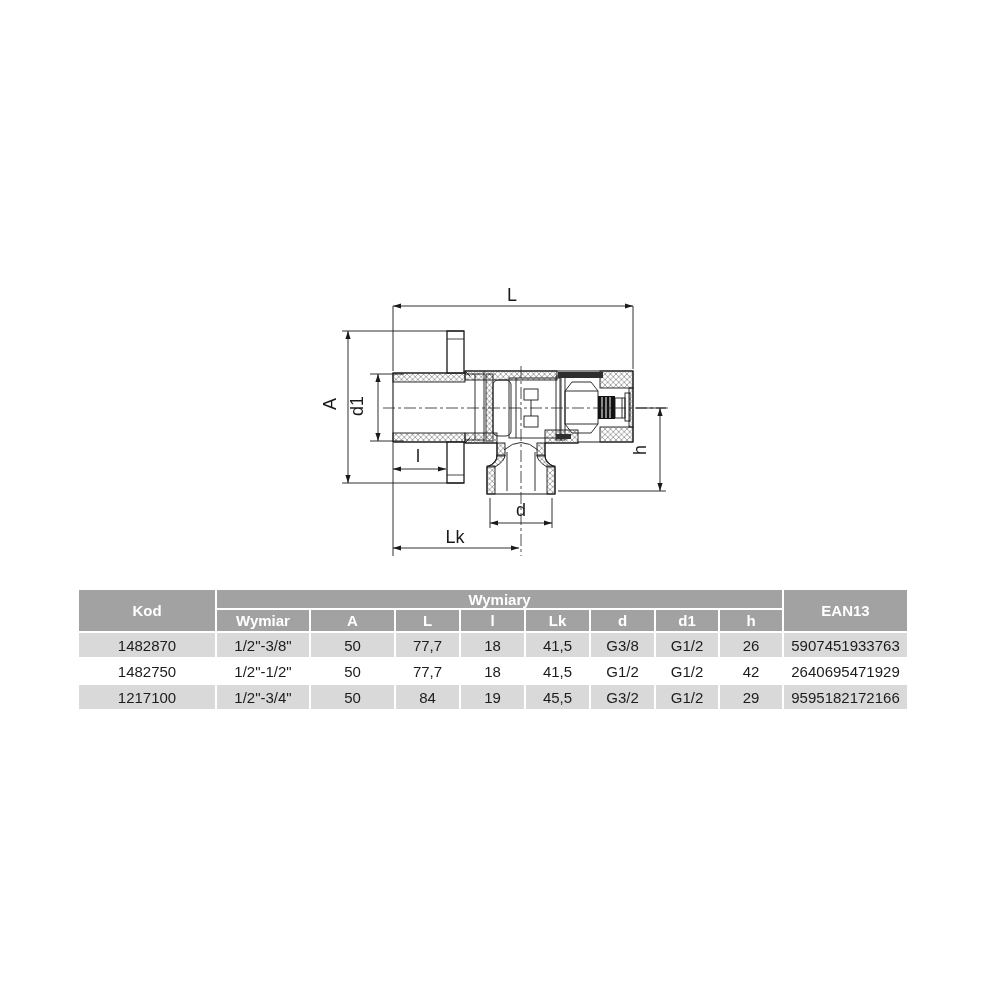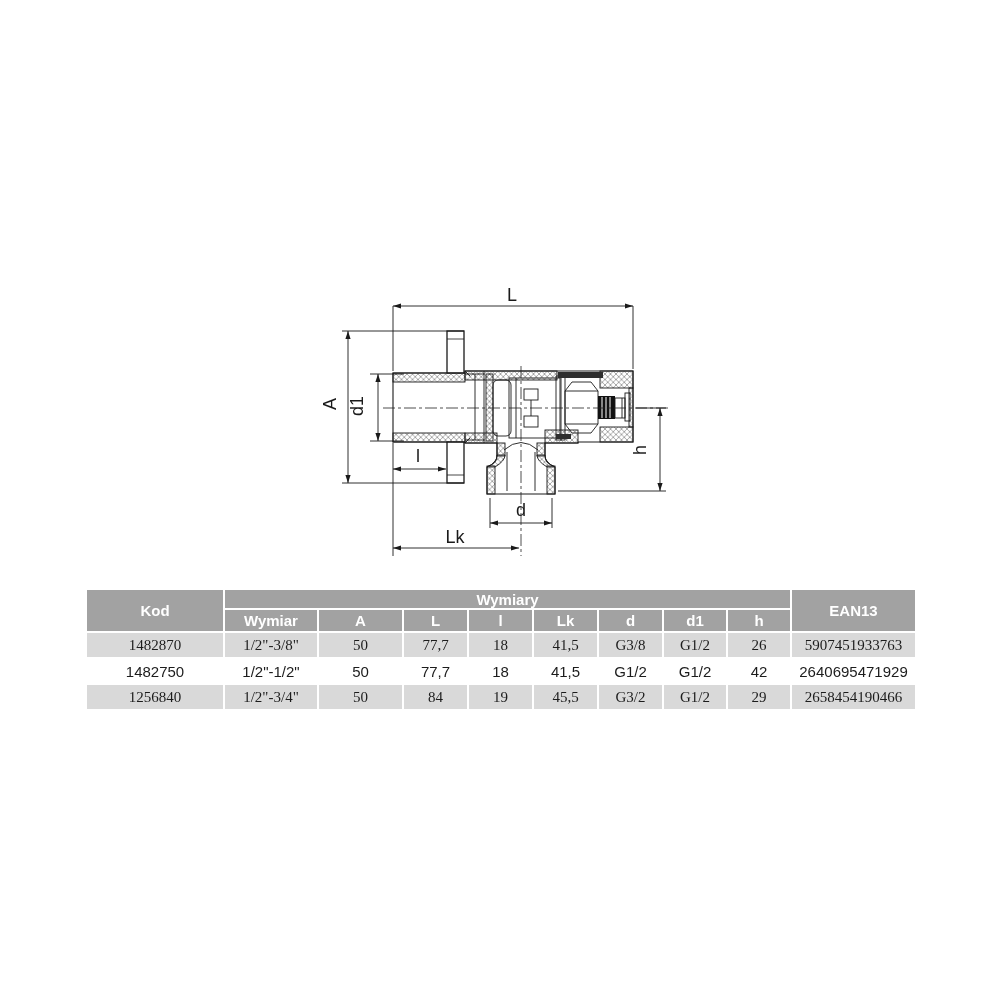--- a/index.html
+++ b/index.html
@@ -13,39 +13,39 @@
   
   svg.drawing{position:absolute;left:320px;top:280px;}
   svg.drawing text{
     font-family:"Liberation Sans", sans-serif;
     font-size:18px;
     fill:var(--line,#1a1a1a);
   }
 
   
   table.spec-table{
-    position:absolute;left:85px;top:588px;width:830px;
+    position:absolute;left:77px;top:588px;width:830px;
     border-collapse:collapse;table-layout:fixed;
   }
   table.spec-table th, table.spec-table td{
     border:2px solid #ffffff;
     padding:0 2px;
     text-align:center;vertical-align:middle;
     white-space:nowrap;overflow:hidden;
   }
   table.spec-table thead th{
     background:var(--header_bg,#a2a2a2);
     color:var(--header_text,#ffffff);
     font-weight:bold;font-size:15px;
   }
   table.spec-table thead tr.h1{height:20px;}
   table.spec-table thead tr.h2{height:23px;}
   table.spec-table tbody tr{height:26px;}
   table.spec-table tbody td{font-size:15px;color:var(--table_text,#1c1c1c);}
-  table.spec-table tbody tr.odd  td{background:var(--row_alt_bg,#d9d9d9);font-family:Liberation Serif, serif;}
+  table.spec-table tbody tr.odd  td{background:var(--row_alt_bg,#d9d9d9);}
   table.spec-table tbody tr.even td{background:var(--row_bg,#ffffff);}
 </style>
 </head>
 <body>
 
 <div class="stage">
 
   <svg class="drawing" width="370" height="290" viewBox="320 280 370 290">
     <defs>
       <pattern id="xh" width="5.5" height="5.5" patternUnits="userSpaceOnUse">
@@ -199,26 +199,26 @@
         <td>50</td>
         <td>77,7</td>
         <td>18</td>
         <td>41,5</td>
         <td>G1/2</td>
         <td>G1/2</td>
         <td>42</td>
         <td>2640695471929</td>
       </tr>
       <tr class="odd">
-        <td>1256840</td>
+        <td>1217100</td>
         <td>1/2"-3/4"</td>
         <td>50</td>
         <td>84</td>
         <td>19</td>
         <td>45,5</td>
         <td>G3/2</td>
         <td>G1/2</td>
         <td>29</td>
-        <td>2658454190466</td>
+        <td>9595182172166</td>
       </tr>
     </tbody>
   </table>
 </div>
 
 </body></html>

